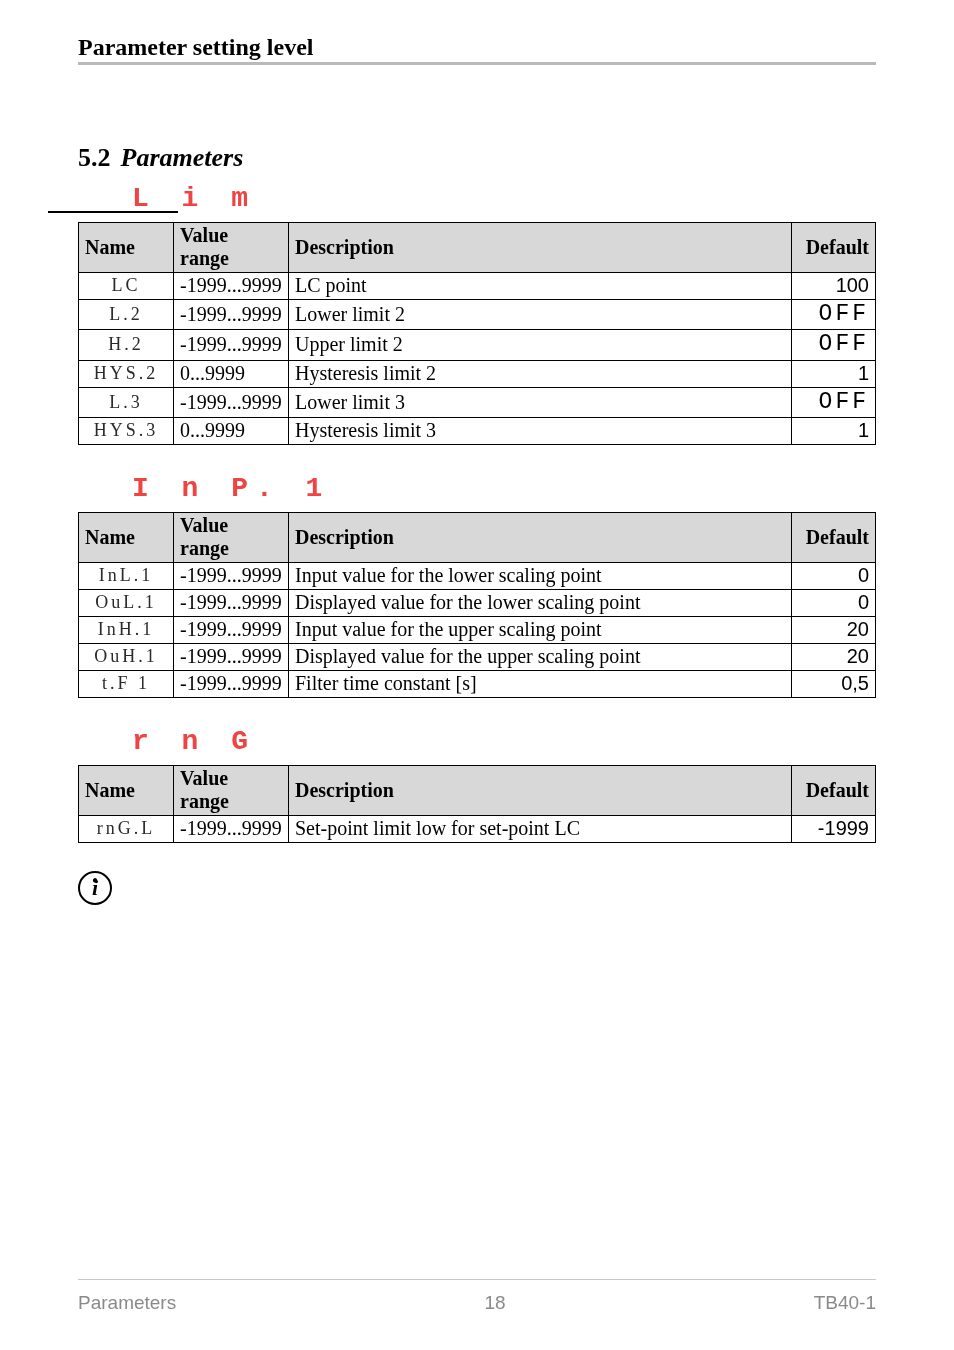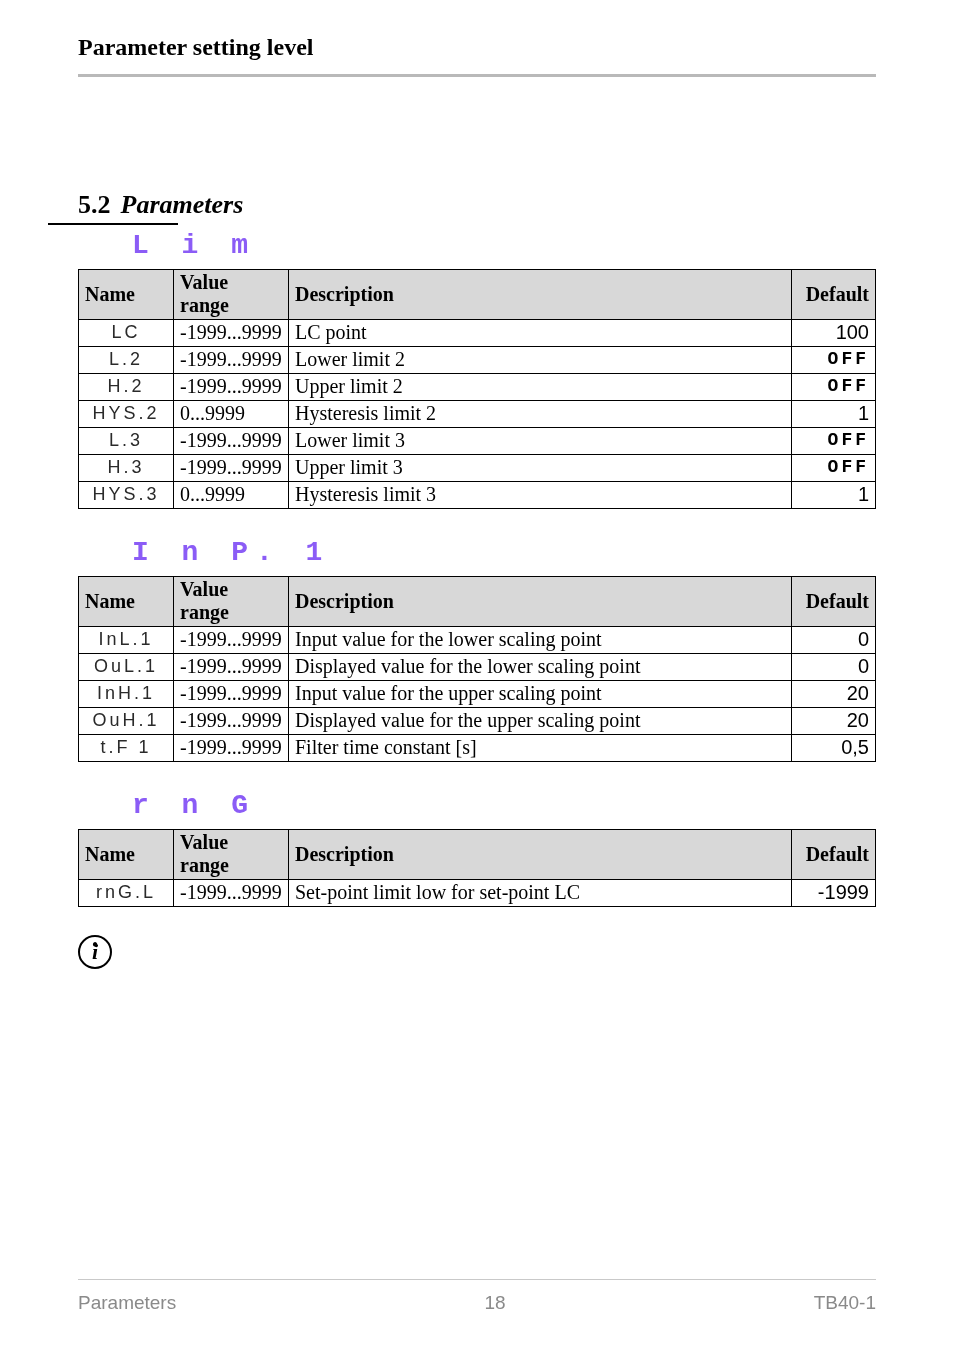--- a/index.html
+++ b/index.html
@@ -14,50 +14,49 @@
   .page {
     width: 954px;
     height: 1350px;
     position: relative;
     box-sizing: border-box;
     padding: 34px 78px 0 78px;
   }
   .running-head {
     font-weight: bold;
     font-size: 24px;
-    padding-bottom: 13px;
+    padding-bottom: 1px;
     border-bottom: 3px solid #b9b9b9;
   }
   .sec-row-wrap { position: relative; }
   .sec-row-line {
     position: absolute;
     top: 68px;
     left: -30px;
     height: 1.5px;
     width: 130px;
     background: #000;
   }
   .sec-num {
     font-weight: bold;
     font-size: 26px;
     margin-right: 10px;
-    margin-top: 35px;
   }
   .sec-title {
     font-style: italic;
     font-weight: bold;
     font-size: 26px;
   }
   .seg-heading {
     font-family: "Courier New", monospace;
     letter-spacing: 8px;
     font-size: 28px;
     font-weight: bold;
     margin: 10px 0 8px 54px;
-    color: #8b5cf6;
+    color: #ef4444;
   }
   table.param {
     border-collapse: collapse;
     width: 100%;
     margin-bottom: 28px;
   }
   table.param th, table.param td {
     border: 1px solid #000;
     font-size: 20px;
     padding: 1px 6px 2px 6px;
@@ -65,37 +64,36 @@
     vertical-align: middle;
   }
   table.param th {
     background: #d8d8d8;
     font-weight: bold;
     text-align: left;
   }
   table.param th.default, table.param td.default { text-align: right; }
   table.param td.name {
     text-align: center;
-    font-family: Liberation Sans, sans-serif;
+    font-family: Liberation Serif, serif;
     letter-spacing: 3px;
     font-size: 18px;
     white-space: nowrap;
     color: #2a2a2a;
     margin-left: 20px;
   }
   table.param td.range { white-space: nowrap; }
   table.param td.default {
     font-family: Liberation Sans, sans-serif;
     letter-spacing: 0;
   }
   table.param td.default.seg {
     font-family: "Courier New", monospace;
     letter-spacing: 3px;
-    font-size: 18px;
-    font-weight: bold;
+    font-size: 23px;
   }
   col.c-name    { width: 95px; }
   col.c-range   { width: 115px; }
   col.c-desc    { }
   col.c-default { width: 84px; }
 
   .note-row {
     display: flex;
     align-items: flex-start;
     margin-top: 8px;
@@ -191,26 +189,20 @@
           <tr>
             <td class="name">HYS.2</td>
             <td class="range">0...9999</td>
             <td>Hysteresis limit 2</td>
             <td class="default">1</td>
           </tr>
           <tr>
             <td class="name">L.3</td>
             <td class="range">-1999...9999</td>
             <td>Lower limit 3</td>
-            <td class="default seg">OFF</td>
-          </tr>
-          <tr>
-            <td class="name">H.3</td>
-            <td class="range">-1999...9999</td>
-            <td>Upper limit 3</td>
             <td class="default seg">OFF</td>
           </tr>
           <tr>
             <td class="name">HYS.3</td>
             <td class="range">0...9999</td>
             <td>Hysteresis limit 3</td>
             <td class="default">1</td>
           </tr>
         </tbody>
       </table>

